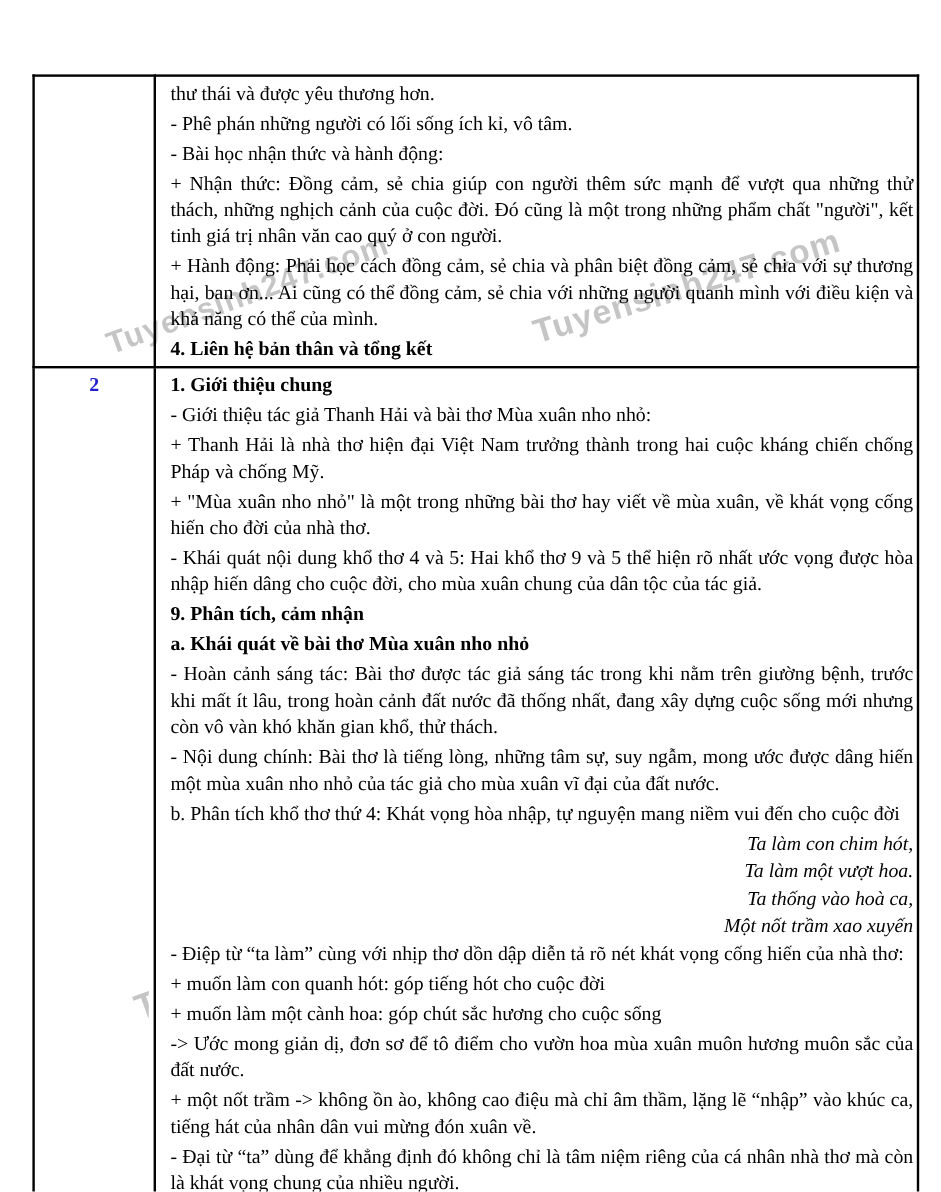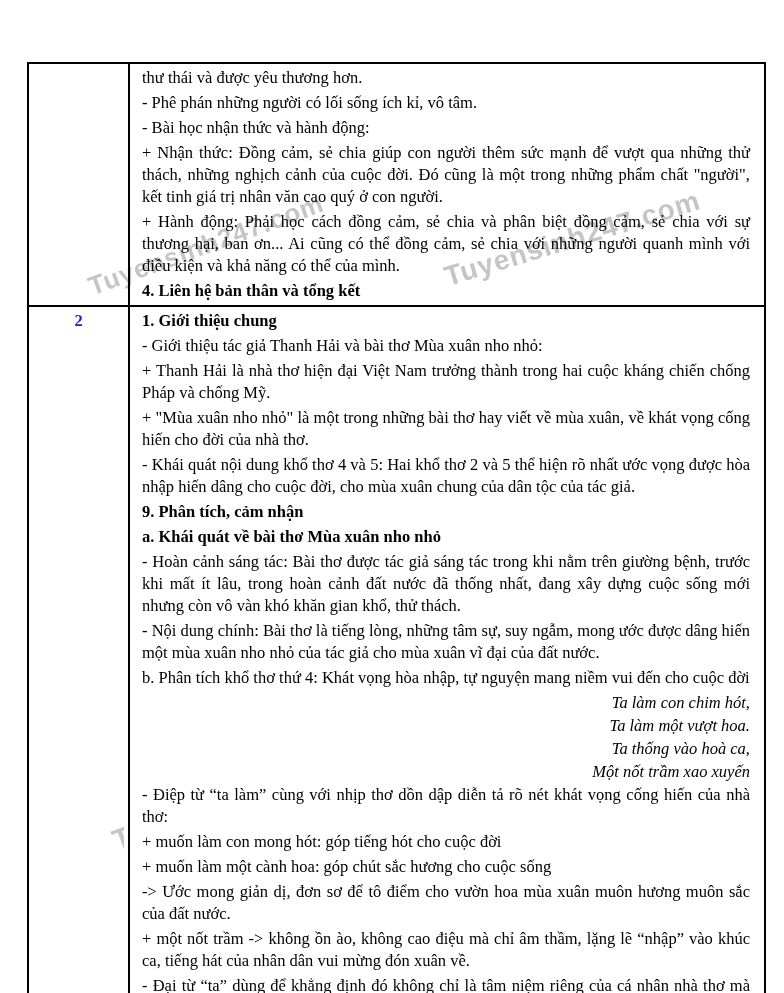--- a/index.html
+++ b/index.html
@@ -18,21 +18,21 @@
   .wm2{left:450px;top:261px;font-size:28px;transform:rotate(-17deg);}
   .wm3-clip{position:absolute;left:30px;top:786px;width:94px;height:134px;overflow:hidden;z-index:0;}
   .wm3{position:absolute;left:78px;top:40px;font-size:30px;transform:rotate(-20deg);transform-origin:left top;}
   
   table.doc{
     position:absolute;left:27px;top:62px;width:739px;z-index:1;
     border-collapse:collapse;table-layout:fixed;background:transparent;
   }
   table.doc td{border:2px solid #000;vertical-align:top;background:transparent;}
   td.cell-num{width:97px;text-align:center;padding-top:4px;}
-  td.cell-content{padding:3px 14px 0 12px;}
+  td.cell-content{padding:3px 3px 0 12px;}
   tr.row-0 td{height:235px;}
   tr.row-1 td{height:679px;}
   .qnum{font-weight:bold;font-size:16.5px;}
   p.para{margin:0 0 3px 0;line-height:22px;font-size:16.5px;text-align:justify;}
   p.para.bold{font-weight:bold;}
   p.para.poem{text-align:right;font-style:italic;margin:1px 0;}
   p.para b{font-weight:normal;}
 </style>
 </head>
 <body>
@@ -58,32 +58,32 @@
             <p class="para bold">4. Liên hệ bản thân và tổng kết</p>
           </td>
         </tr>
         <tr class="row-1">
           <td class="cell-num"><span class="qnum" style="color: rgb(33, 33, 204);">2</span></td>
           <td class="cell-content">
             <p class="para bold">1. Giới thiệu chung</p>
             <p class="para">- Giới thiệu tác giả Thanh Hải và bài thơ Mùa xuân nho nhỏ:</p>
             <p class="para">+ Thanh Hải là nhà thơ hiện đại Việt Nam trưởng thành trong hai cuộc kháng chiến chống Pháp và chống Mỹ.</p>
             <p class="para">+ "Mùa xuân nho nhỏ" là một trong những bài thơ hay viết về mùa xuân, về khát vọng cống hiến cho đời của nhà thơ.</p>
-            <p class="para">- Khái quát nội dung khổ thơ 4 và 5: Hai khổ thơ 2 và 5 thể hiện rõ nhất ước vọng được hòa nhập hiến dâng cho cuộc đời, cho mùa xuân chung của dân tộc của tác giả.</p>
+            <p class="para">- Khái quát nội dung khổ thơ 4 và 5: Hai khổ thơ 9 và 5 thể hiện rõ nhất ước vọng được hòa nhập hiến dâng cho cuộc đời, cho mùa xuân chung của dân tộc của tác giả.</p>
             <p class="para bold">9. Phân tích, cảm nhận</p>
             <p class="para bold">a. Khái quát về bài thơ Mùa xuân nho nhỏ</p>
             <p class="para">- Hoàn cảnh sáng tác: Bài thơ được tác giả sáng tác trong khi nằm trên giường bệnh, trước khi mất ít lâu, trong hoàn cảnh đất nước đã thống nhất, đang xây dựng cuộc sống mới nhưng còn vô vàn khó khăn gian khổ, thử thách.</p>
             <p class="para">- Nội dung chính: Bài thơ là tiếng lòng, những tâm sự, suy ngẫm, mong ước được dâng hiến một mùa xuân nho nhỏ của tác giả cho mùa xuân vĩ đại của đất nước.</p>
             <p class="para"><b>b. Phân tích khổ thơ thứ 4: </b>Khát vọng hòa nhập, tự nguyện mang niềm vui đến cho cuộc đời</p>
             <p class="para poem">Ta làm con chim hót,</p>
             <p class="para poem">Ta làm một vượt hoa.</p>
             <p class="para poem">Ta thống vào hoà ca,</p>
             <p class="para poem">Một nốt trầm xao xuyến</p>
             <p class="para">- Điệp từ “ta làm” cùng với nhịp thơ dồn dập diễn tả rõ nét khát vọng cống hiến của nhà thơ:</p>
-            <p class="para">+ muốn làm con mong hót: góp tiếng hót cho cuộc đời</p>
+            <p class="para">+ muốn làm con quanh hót: góp tiếng hót cho cuộc đời</p>
             <p class="para">+ muốn làm một cành hoa: góp chút sắc hương cho cuộc sống</p>
             <p class="para">-&gt; Ước mong giản dị, đơn sơ để tô điểm cho vườn hoa mùa xuân muôn hương muôn sắc của đất nước.</p>
             <p class="para">+ một nốt trầm -&gt; không ồn ào, không cao điệu mà chỉ âm thầm, lặng lẽ “nhập” vào khúc ca, tiếng hát của nhân dân vui mừng đón xuân về.</p>
             <p class="para">- Đại từ “ta” dùng để khẳng định đó không chỉ là tâm niệm riêng của cá nhân nhà thơ mà còn là khát vọng chung của nhiều người.</p>
           </td>
         </tr>
       </tbody>
   </table>
 
 </div>

